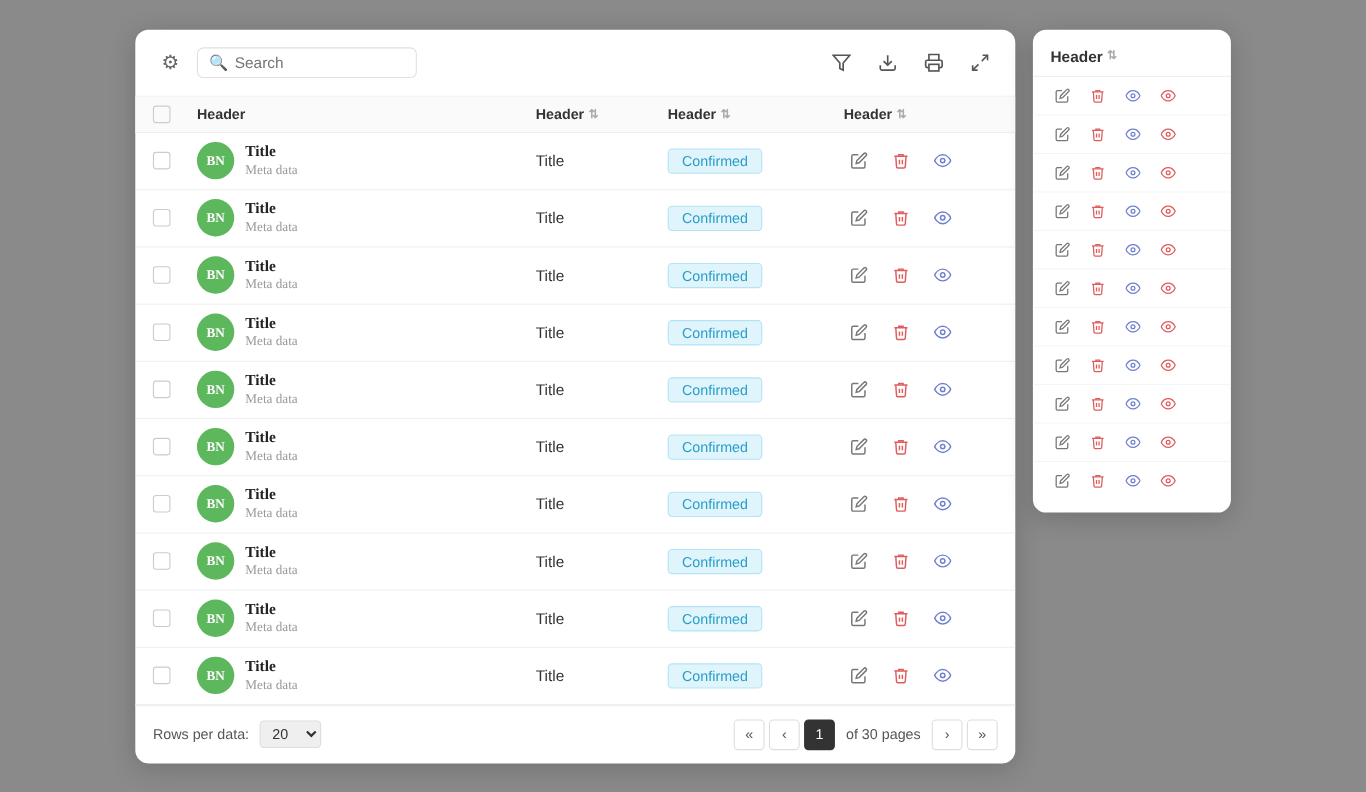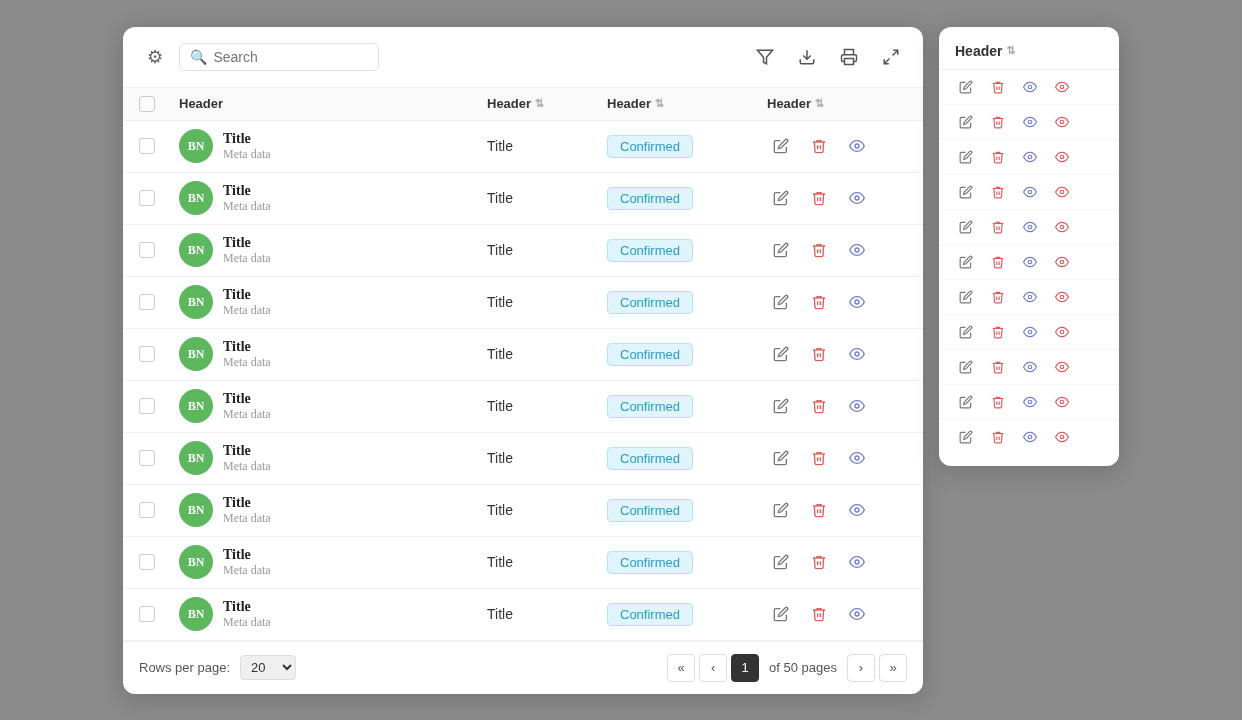--- a/index.html
+++ b/index.html
@@ -668,31 +668,31 @@
         <svg width="16" height="16" viewBox="0 0 24 24" fill="none" stroke="#7080d0" stroke-width="2">
           <path d="M1 12s4-8 11-8 11 8 11 8-4 8-11 8-11-8-11-8z"></path>
           <circle cx="12" cy="12" r="3"></circle>
         </svg>
       </button>
     </div>
   </div>
       </div>
 
     <div class="footer">
-      <span class="rows-label">Rows per page:</span>
+      <span class="rows-label">Rows per data:</span>
       <select class="rows-select">
         <option>20</option>
         <option>50</option>
         <option>100</option>
       </select>
       <div class="pagination">
         <button class="page-btn">«</button>
         <button class="page-btn">‹</button>
         <button class="page-btn active">1</button>
-        <span class="page-info">of 50 pages</span>
+        <span class="page-info">of 30 pages</span>
         <button class="page-btn">›</button>
         <button class="page-btn">»</button>
       </div>
     </div>
   </div>
 
   <div class="side-panel">
     <div class="side-header">
       <span>Header</span>
       <span style="color:#aaa;font-size:11px;">⇅</span>

